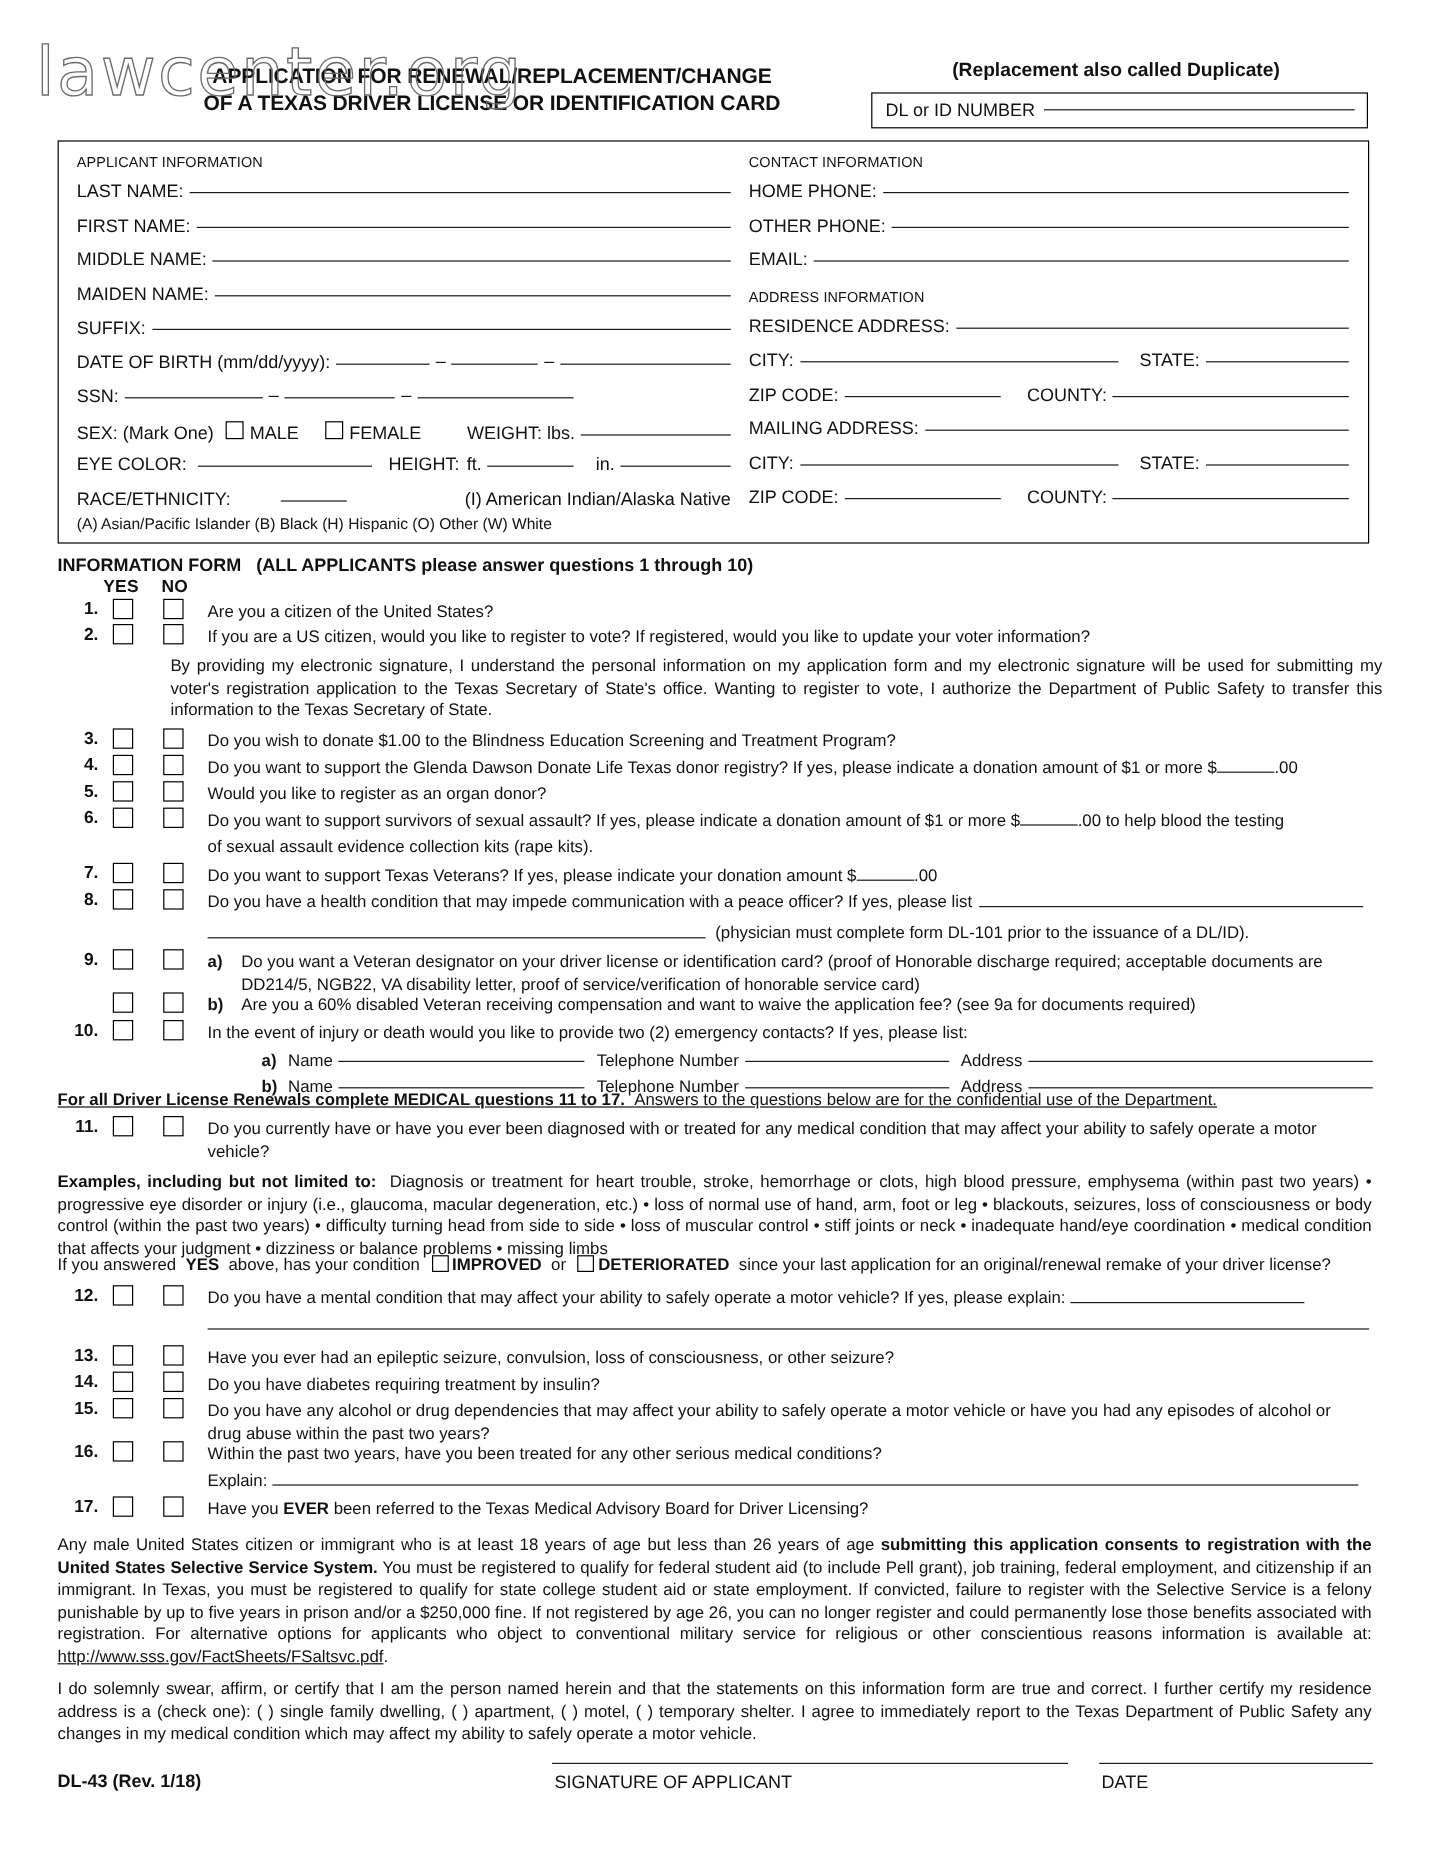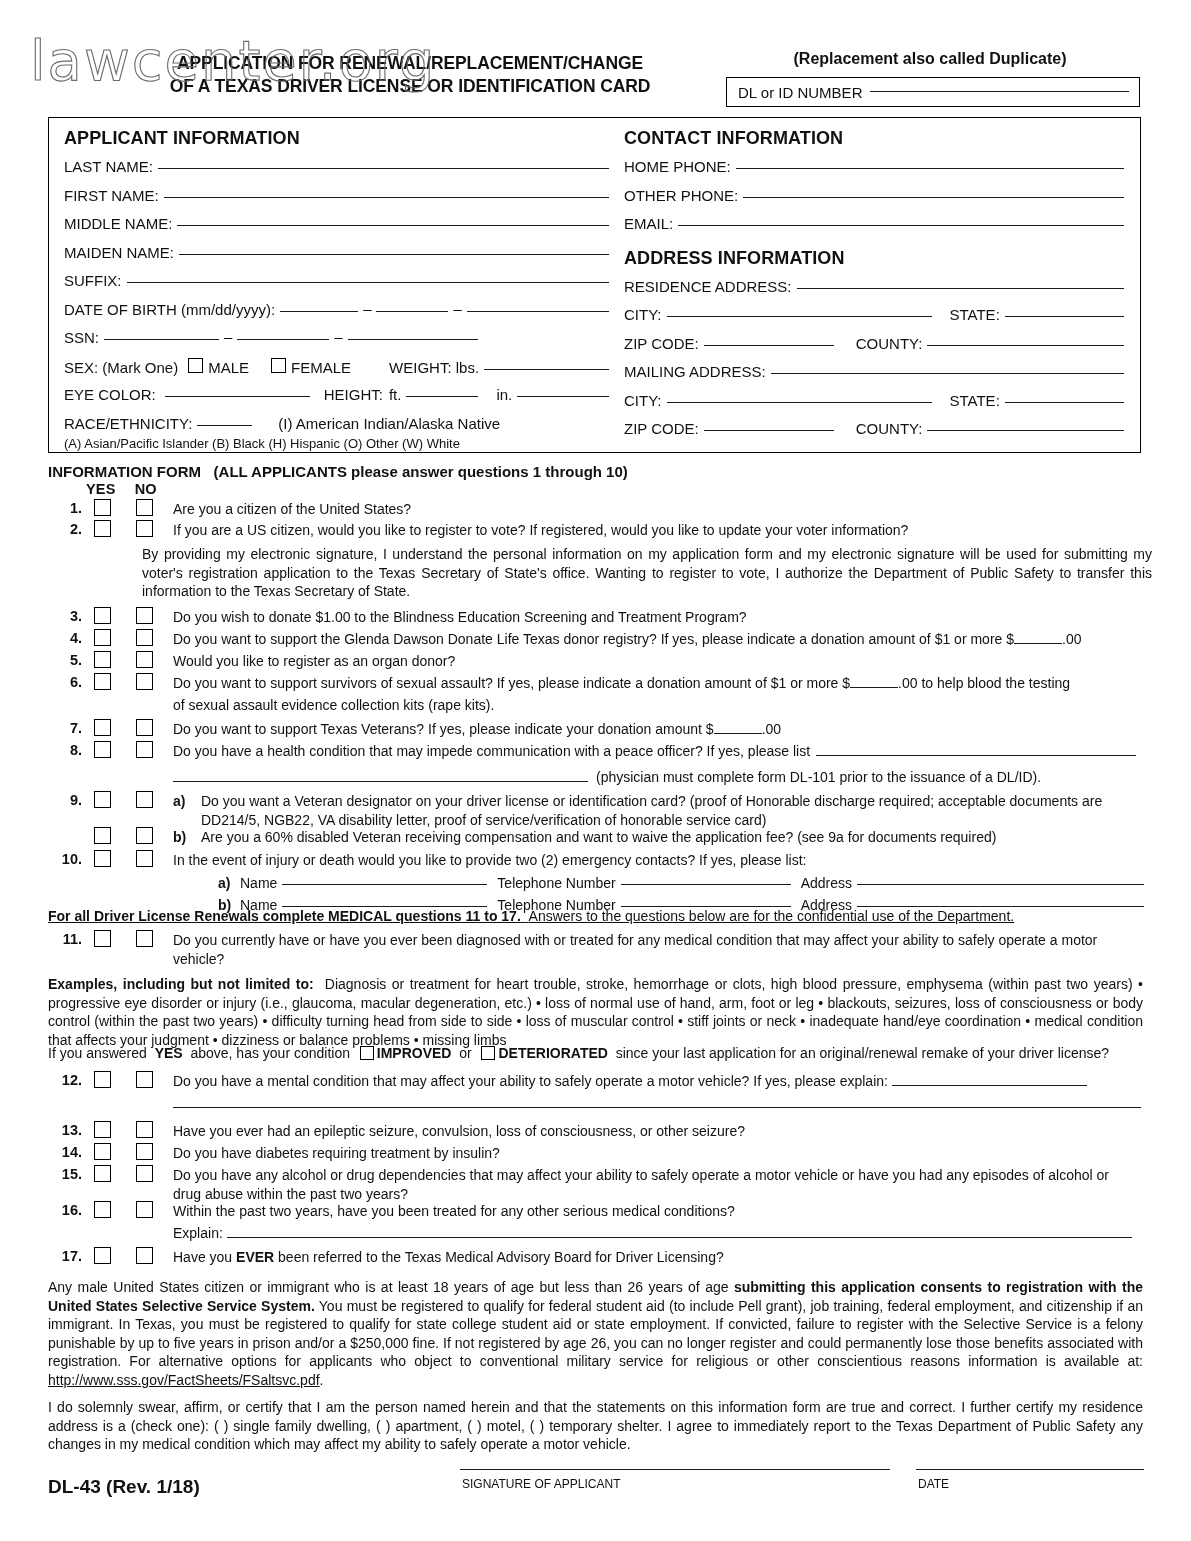--- a/index.html
+++ b/index.html
@@ -94,22 +94,22 @@
     top: 10px;
     width: 545px;
   }
   .col-right {
     position: absolute;
     left: 575px;
     top: 10px;
     width: 500px;
   }
   .sec-head {
-    font-weight: bold;
-    font-size: 18px;
+    font-weight: normal;
+    font-size: 12px;
     margin-bottom: 9px;
     letter-spacing: 0.1px;
   }
   .sec-head.tight { margin-top: 6px; }
   .frow {
     display: flex;
     align-items: baseline;
     font-size: 15px;
     height: 28.5px;
     white-space: nowrap;
@@ -250,28 +250,28 @@
     width: 1096px;
     height: 60px;
   }
   .sig-rule {
     position: absolute;
     border-bottom: 1.6px solid #1a1a1a;
     height: 0;
   }
   .sig-lbl {
     position: absolute;
-    font-size: 12px;
+    font-size: 15px;
   }
   .formno {
     position: absolute;
     left: 48px;
     top: 1476px;
     font-weight: bold;
-    font-size: 19px;
+    font-size: 15px;
   }
   .u-link { text-decoration: underline; }
 </style>
 </head>
 <body>
 
 <div id="page">
 
   <div class="watermark">lawcenter.org</div>
 
@@ -354,21 +354,21 @@
         <span style="width:14px;flex:none;"></span>
         <span class="lbl">HEIGHT:</span>
         <span style="width:6px;flex:none;"></span>
         <span class="lbl">ft.</span>
         <span class="rule" style="width:72px;"></span>
         <span style="width:18px;flex:none;"></span>
         <span class="lbl">in.</span>
         <span class="rule fill"></span>
       </div>
 
-      <div class="frow" style="height:20px;">
+      <div class="frow" style="height:20px;justify-content:space-between;">
         <span class="lbl">RACE/ETHNICITY:</span>
         <span class="rule" style="width:55px;"></span>
         <span style="width:26px;flex:none;"></span>
         <span class="lbl">(I) American Indian/Alaska Native</span>
       </div>
       <div class="race-line2">(A) Asian/Pacific Islander   (B) Black   (H) Hispanic   (O) Other   (W) White</div>
     </div>
 
     <div class="col-right">
       <div class="sec-head">CONTACT INFORMATION</div>

